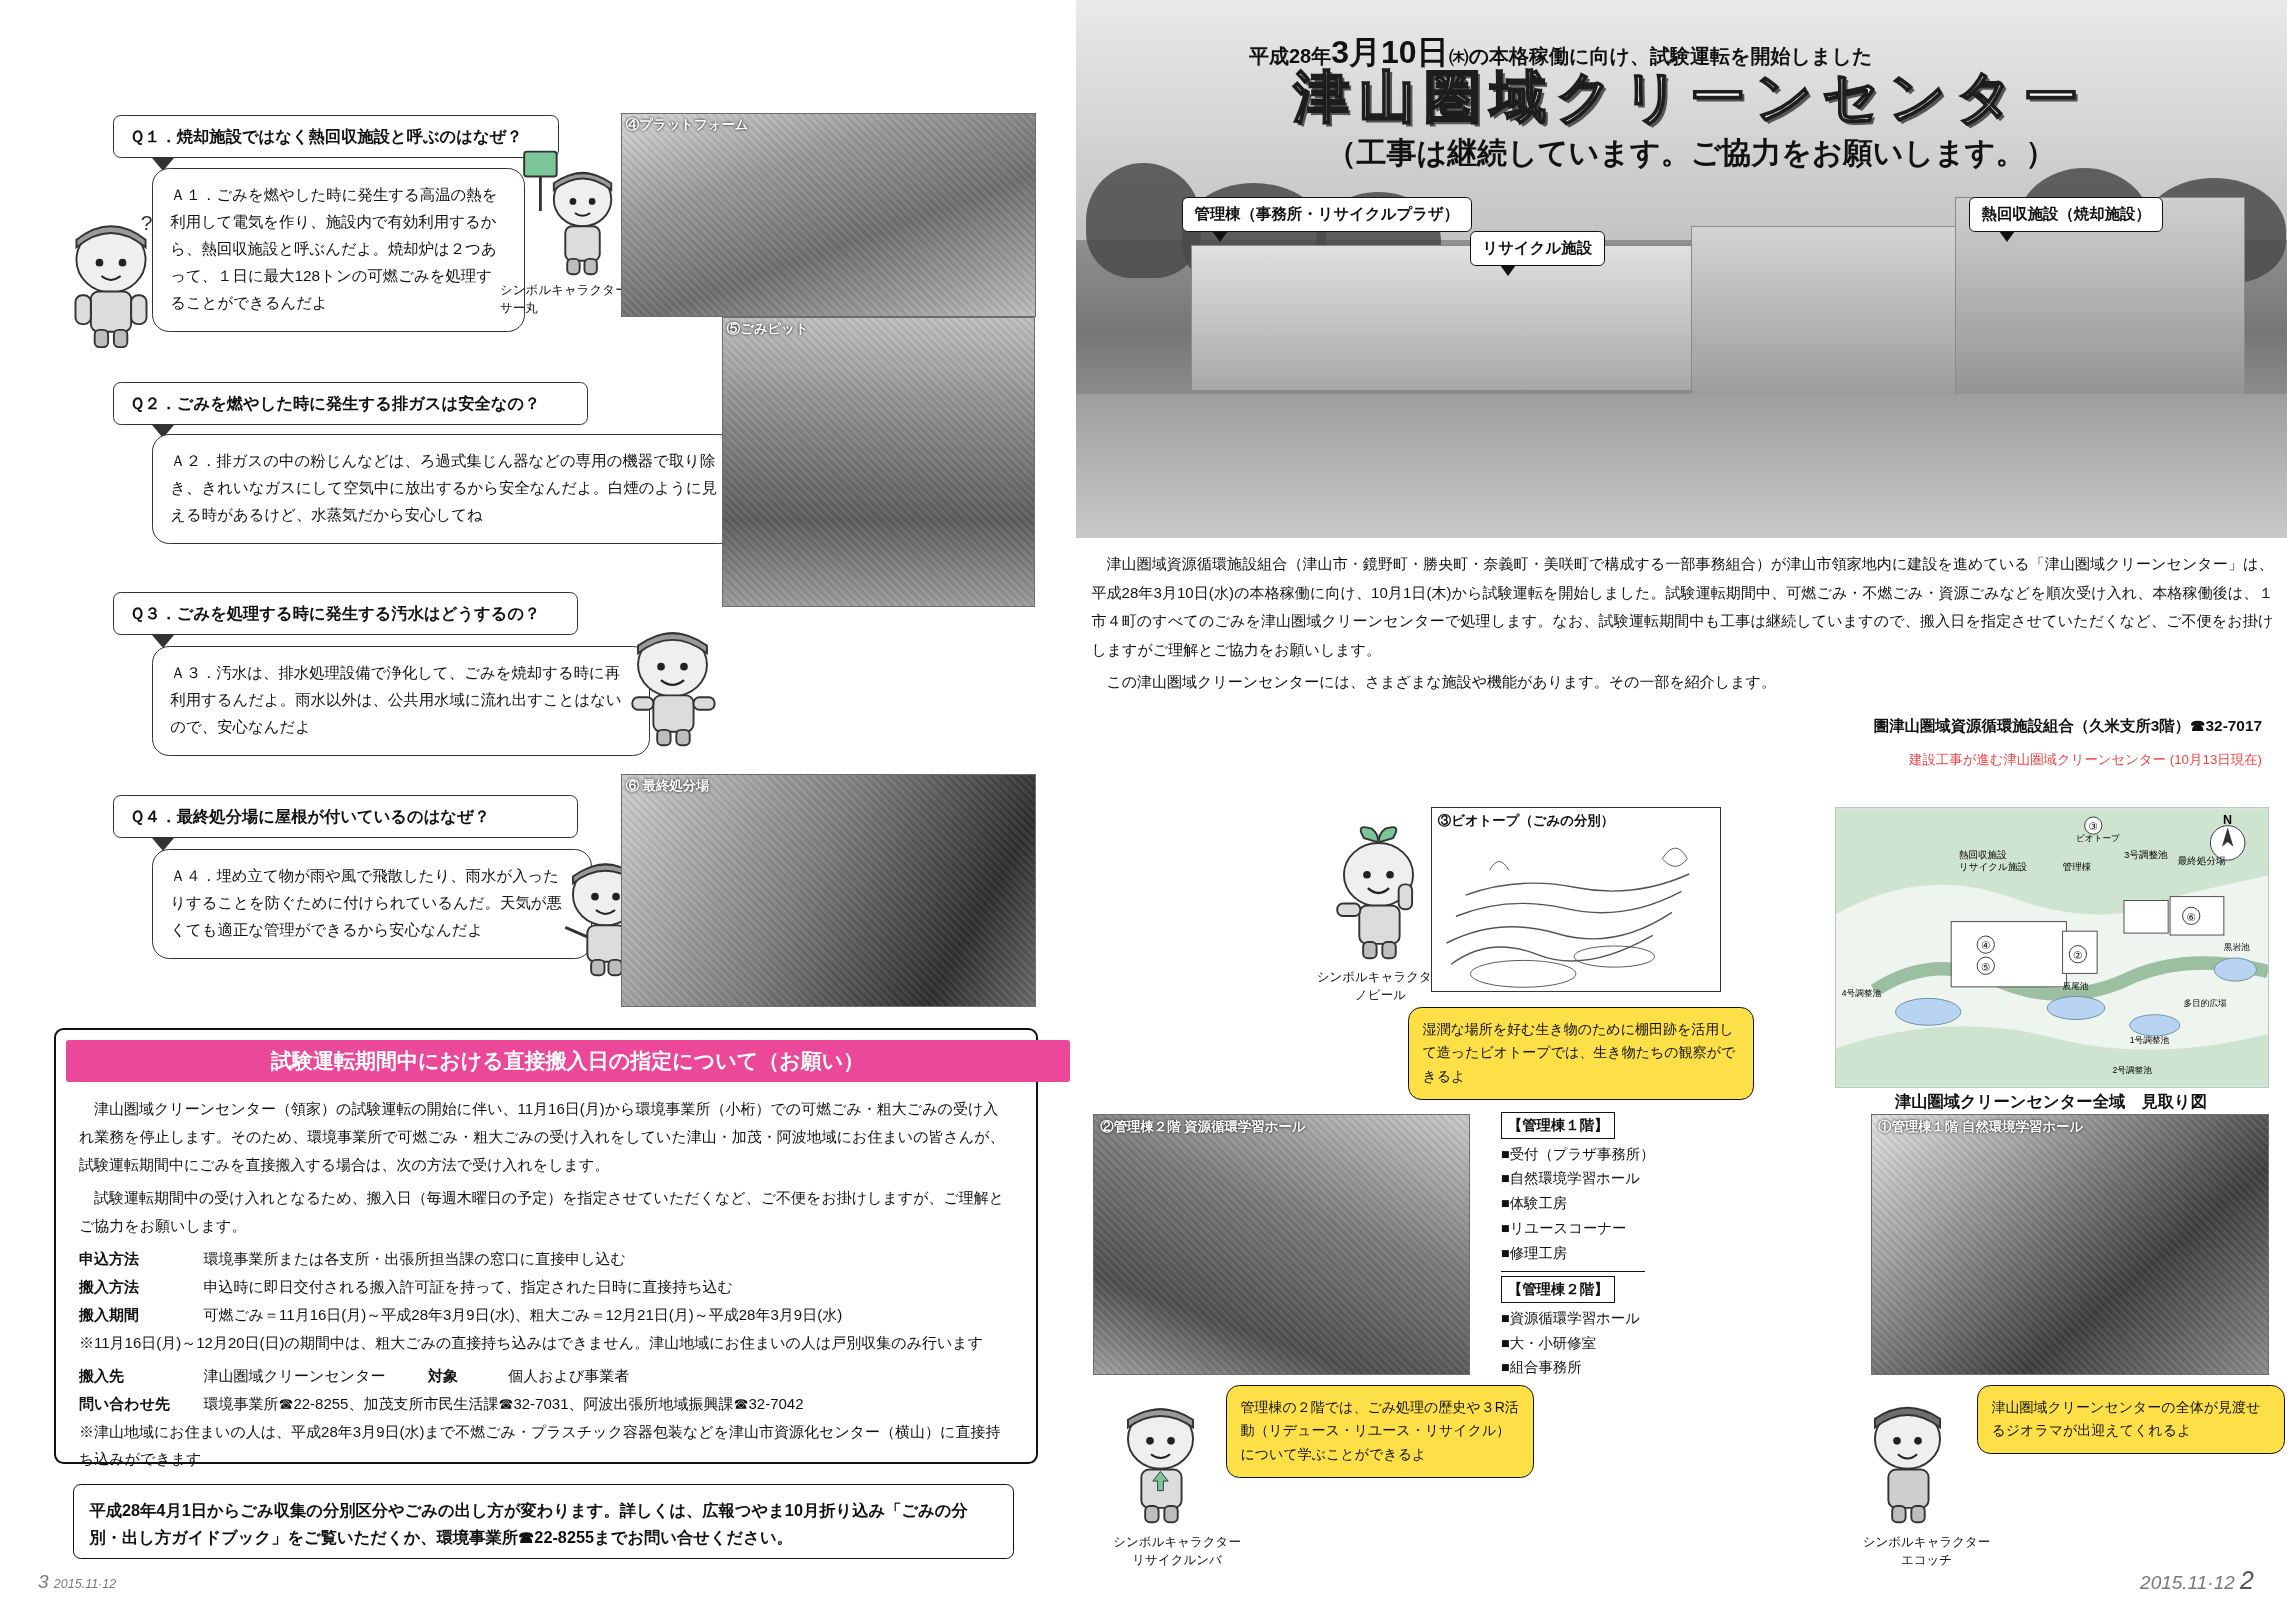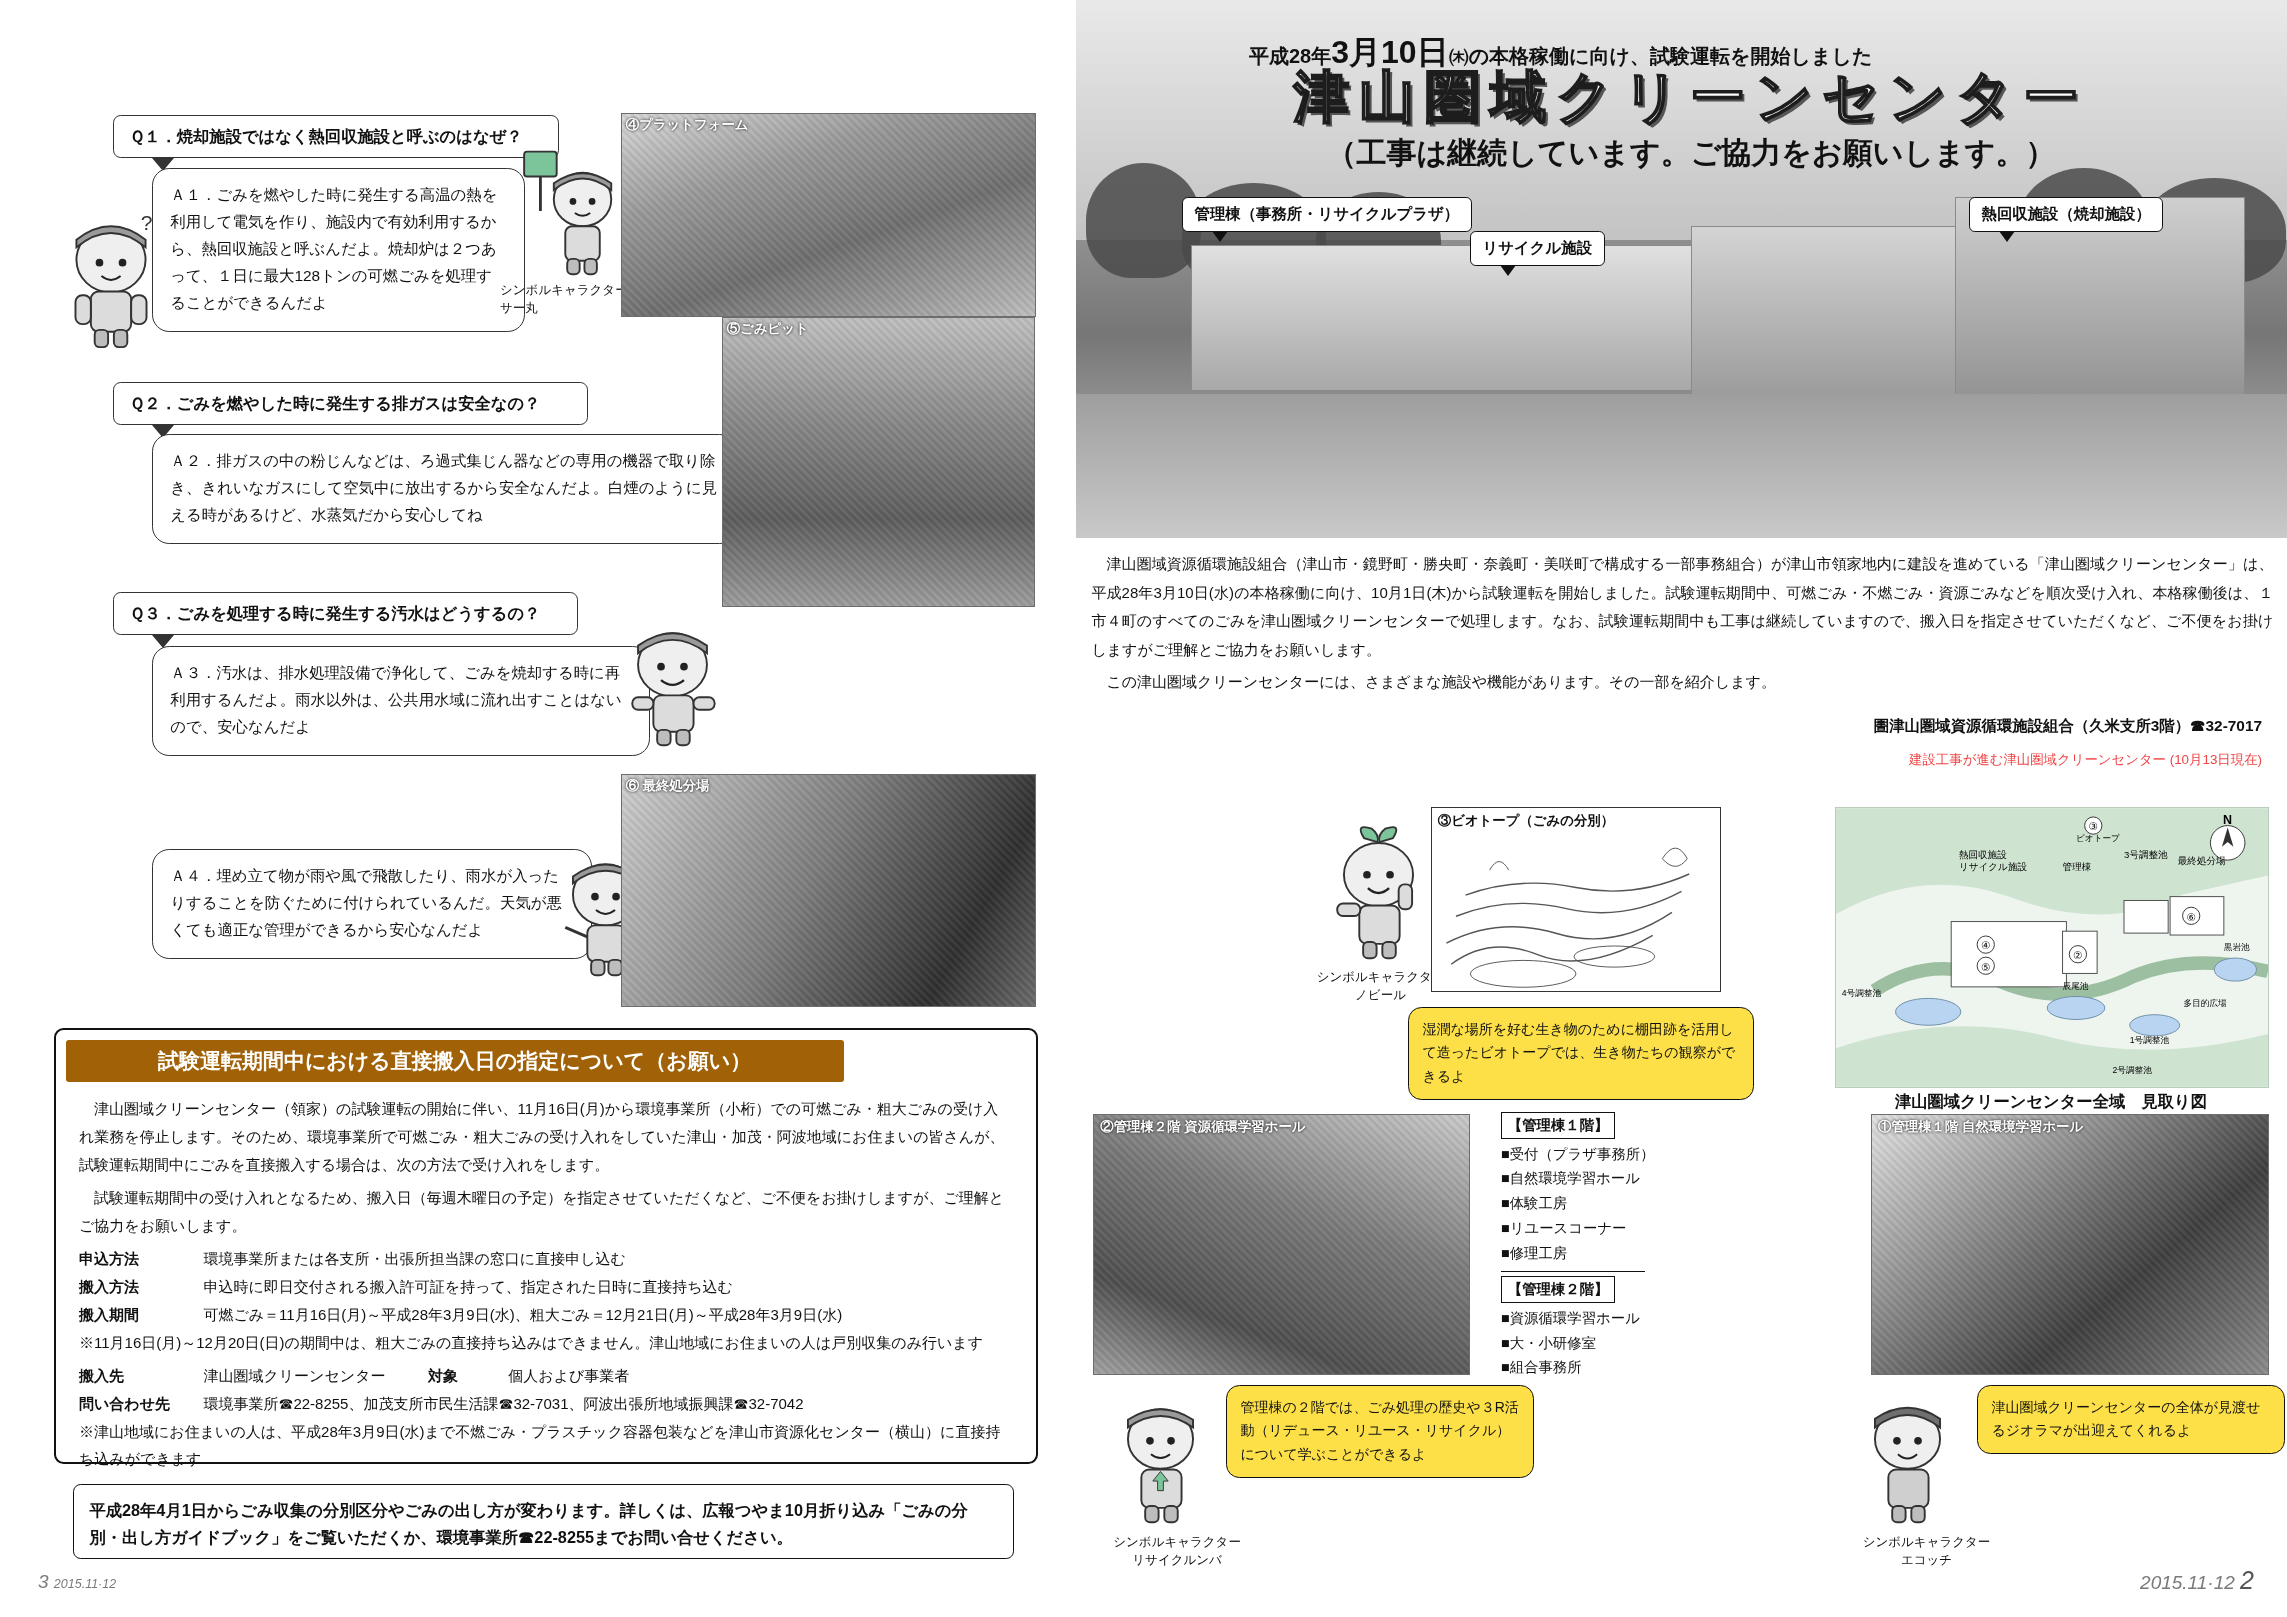--- a/index.html
+++ b/index.html
@@ -65,21 +65,21 @@
   
   .char{position:absolute;}
   .char svg{display:block;}
 
   
   .notice{
     position:absolute;left:54px;top:1028px;width:980px;height:432px;
     border:2.9px solid #111;border-radius:9.6px;background:#fff;
   }
   .notice-title{
-    position:absolute;left:9.6px;top:9.6px;width:778px;height:42px;background:#a16207;
+    position:absolute;left:9.6px;top:9.6px;width:1004px;height:42px;background:#ec4899;
     color:#fff;font-size:21px;font-weight:bold;text-align:center;line-height:42px;border-radius:2.9px;
   }
   .notice-body{position:absolute;left:23px;top:65px;width:934px;font-size:15px;line-height:1.85;}
   .notice-body p{margin:0 0 5.8px 0;}
   .nrow{display:flex;gap:13.4px;}
   .nlabel{min-width:111px;font-weight:bold;}
   .bottom-note{
     position:absolute;left:73px;top:1484px;width:941px;height:75px;
     border:1.9px solid #111;border-radius:7.7px;padding:11.5px 15.4px;box-sizing:border-box;
     font-size:16.3px;line-height:1.7;font-weight:bold;
@@ -159,20 +159,21 @@
 
   <div class="qbubble" style="left:113px;top:115px;width:413px;">Ｑ１．焼却施設ではなく熱回収施設と呼ぶのはなぜ？</div>
   <div class="abubble" style="left:152px;top:168px;width:336px;">Ａ１．ごみを燃やした時に発生する高温の熱を利用して電気を作り、施設内で有効利用するから、熱回収施設と呼ぶんだよ。焼却炉は２つあって、１日に最大128トンの可燃ごみを処理することができるんだよ</div>
 
   <div class="qbubble" style="left:113px;top:382px;width:442px;">Ｑ２．ごみを燃やした時に発生する排ガスは安全なの？</div>
   <div class="abubble" style="left:152px;top:434px;width:548px;">Ａ２．排ガスの中の粉じんなどは、ろ過式集じん器などの専用の機器で取り除き、きれいなガスにして空気中に放出するから安全なんだよ。白煙のように見える時があるけど、水蒸気だから安心してね</div>
 
   <div class="qbubble" style="left:113px;top:592px;width:432px;">Ｑ３．ごみを処理する時に発生する汚水はどうするの？</div>
   <div class="abubble" style="left:152px;top:646px;width:461px;">Ａ３．汚水は、排水処理設備で浄化して、ごみを焼却する時に再利用するんだよ。雨水以外は、公共用水域に流れ出すことはないので、安心なんだよ</div>
 
+  <div class="qbubble" style="left:113px;top:795px;width:432px;">Ｑ４．最終処分場に屋根が付いているのはなぜ？</div>
   <div class="abubble" style="left:152px;top:849px;width:403px;">Ａ４．埋め立て物が雨や風で飛散したり、雨水が入ったりすることを防ぐために付けられているんだ。天気が悪くても適正な管理ができるから安心なんだよ</div>
 
   <div class="char" style="left:58px;top:207px;">
     <svg width="106" height="144" viewBox="0 0 110 150">
       <ellipse cx="55" cy="55" rx="36" ry="34" fill="#efefef" stroke="#333" stroke-width="2"></ellipse>
       <path d="M19 42 Q55 12 91 42 L91 34 Q55 6 19 34 Z" fill="#9a9a9a" stroke="#333" stroke-width="2"></path>
       <circle cx="43" cy="58" r="4" fill="#222"></circle>
           <circle cx="67" cy="58" r="4" fill="#222"></circle>
       <path d="M45 72 Q55 80 65 72" stroke="#222" stroke-width="2" fill="none"></path>
       <rect x="34" y="88" width="42" height="42" rx="8" fill="#dcdcdc" stroke="#333" stroke-width="2"></rect>

